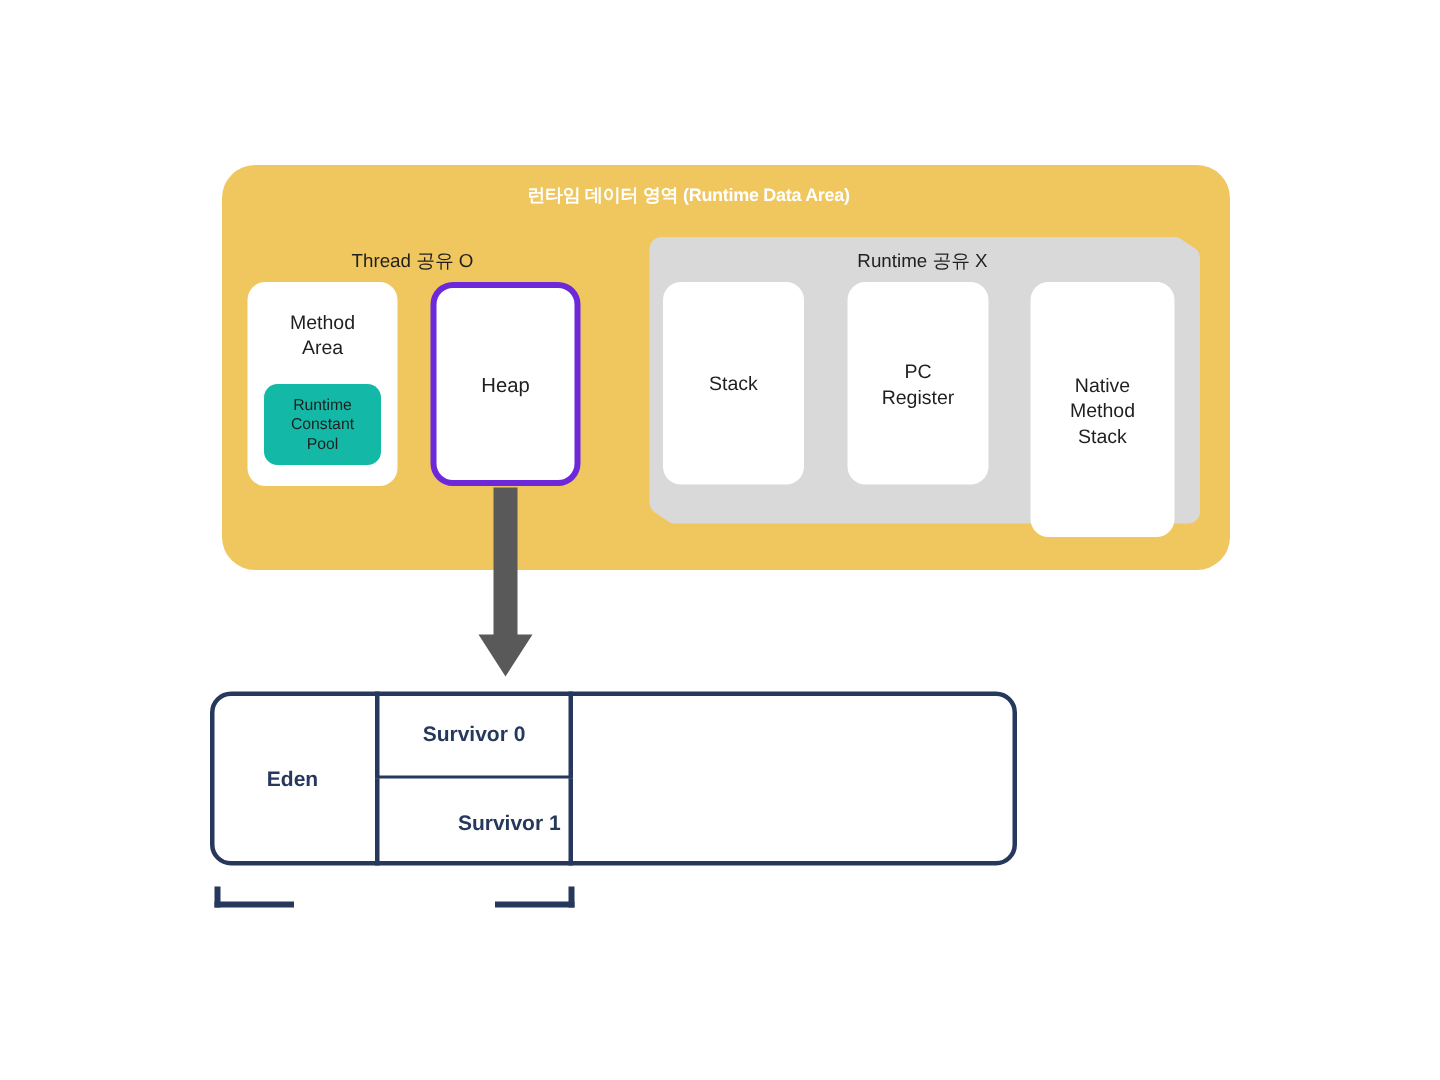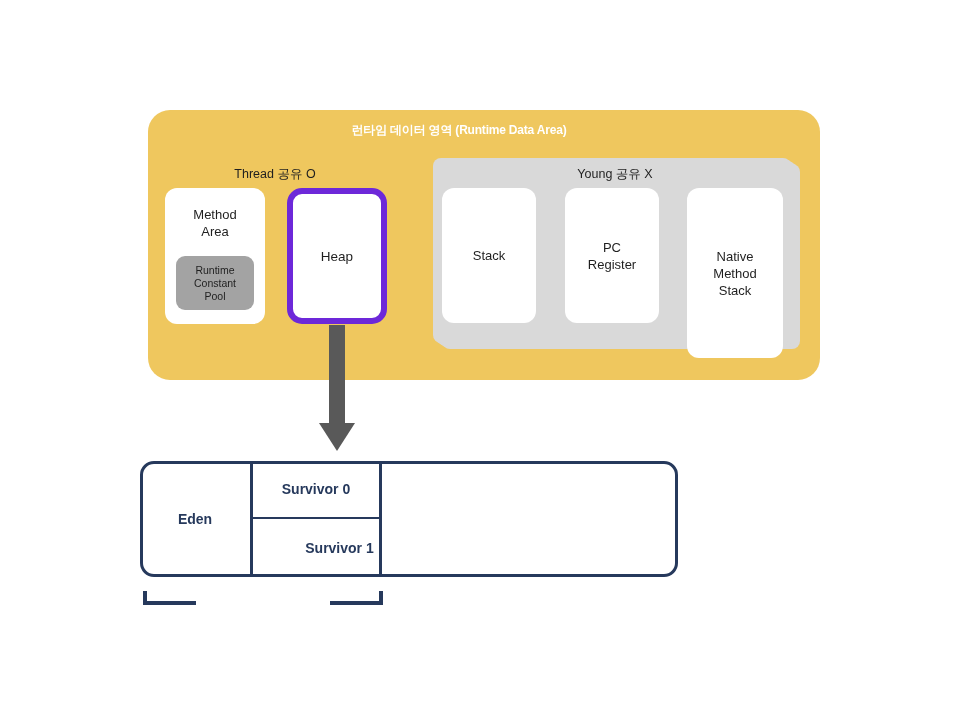--- a/index.html
+++ b/index.html
@@ -81,42 +81,42 @@
     font-size: 13px;
     color: #1f1f1f;
     line-height: 17px;
   }
   .rcp-box {
     position: absolute;
     left: 11px;
     top: 68px;
     width: 78px;
     height: 54px;
-    background: #a3a3a3;
+    background: #14b8a6;
     border-radius: 9px;
     display: flex;
     align-items: center;
     justify-content: center;
   }
   .rcp-text {
     text-align: center;
     font-size: 10.5px;
     color: #1f1f1f;
     line-height: 13px;
   }
 
   
   .heap-box {
     position: absolute;
     left: 287px;
     top: 188px;
     width: 100px;
     height: 136px;
     background: #ffffff;
-    border: 6px solid #6d28d9;
+    border: 4px solid #6d28d9;
     border-radius: 15px;
     box-sizing: border-box;
     display: flex;
     align-items: center;
     justify-content: center;
   }
   .heap-text {
     font-size: 13.5px;
     color: #1f1f1f;
   }
@@ -261,21 +261,21 @@
 <body>
 
 <div id="canvas">
 
   <div class="rda-panel">
     <div class="rda-title">런타임 데이터 영역 (Runtime Data Area)</div>
   </div>
 
   <div class="section-label label-shared-o">Thread 공유 O</div>
 
-  <div class="section-label label-shared-x" style="z-index:5;">Young 공유 X</div>
+  <div class="section-label label-shared-x" style="z-index:5;">Runtime 공유 X</div>
 
   <div class="method-area">
     <div class="method-area-title">
       <div>Method</div>
       <div>Area</div>
     </div>
     <div class="rcp-box">
       <div class="rcp-text">
         <div>Runtime</div>
         <div>Constant</div>

